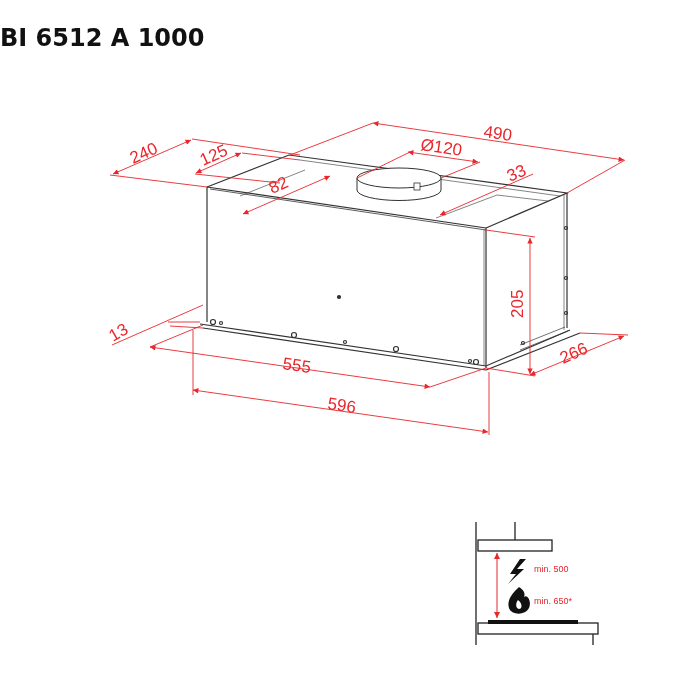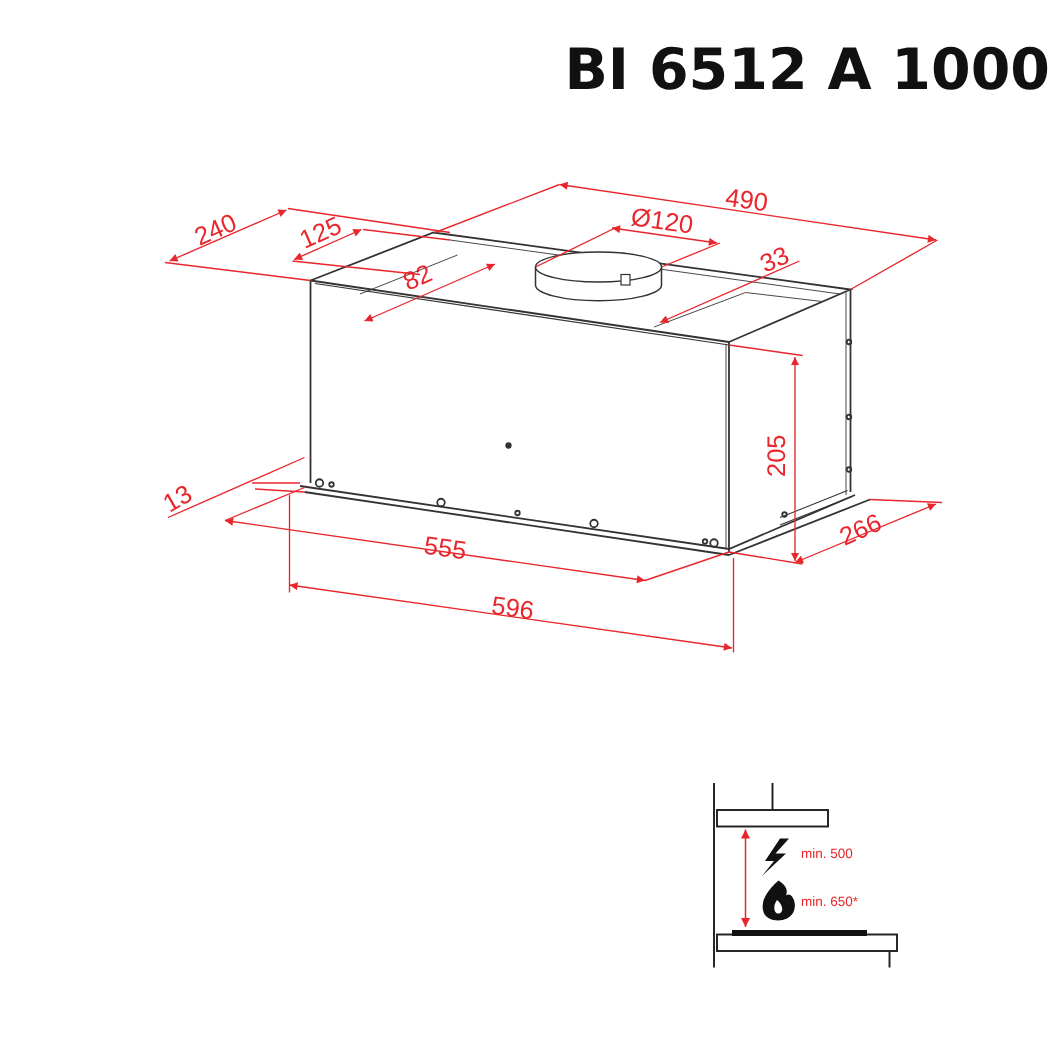--- a/index.html
+++ b/index.html
@@ -1,17 +1,17 @@
 <!DOCTYPE html>
 <html><head>
 <meta charset="utf-8">
 <style>
   html, body { margin:0; padding:0; background:#ffffff; }
   body { width:700px; height:700px; position:relative; overflow:hidden; font-family:"Liberation Sans", sans-serif; }
-  .title { position:absolute; left:0; top:24px; width:700px; text-align:right; font-family:"DejaVu Sans", sans-serif; font-weight:bold; font-size:38px; color:#111111; letter-spacing:0px; }
+  .title { position:absolute; left:0; top:24px; width:700px; text-align:left; font-family:"DejaVu Sans", sans-serif; font-weight:bold; font-size:24px; color:#111111; letter-spacing:0px; }
   svg { position:absolute; left:0; top:0; }
   .dimtxt { fill:#e8262b; font-family:"Liberation Sans", sans-serif; font-size:17px; }
   .note { fill:#e8262b; font-family:"Liberation Sans", sans-serif; font-size:9px; }
 </style>
 </head>
 <body>
 
 <div class="title">BI 6512 A 1000</div>
 
 <svg width="700" height="700" viewBox="0 0 700 700">

